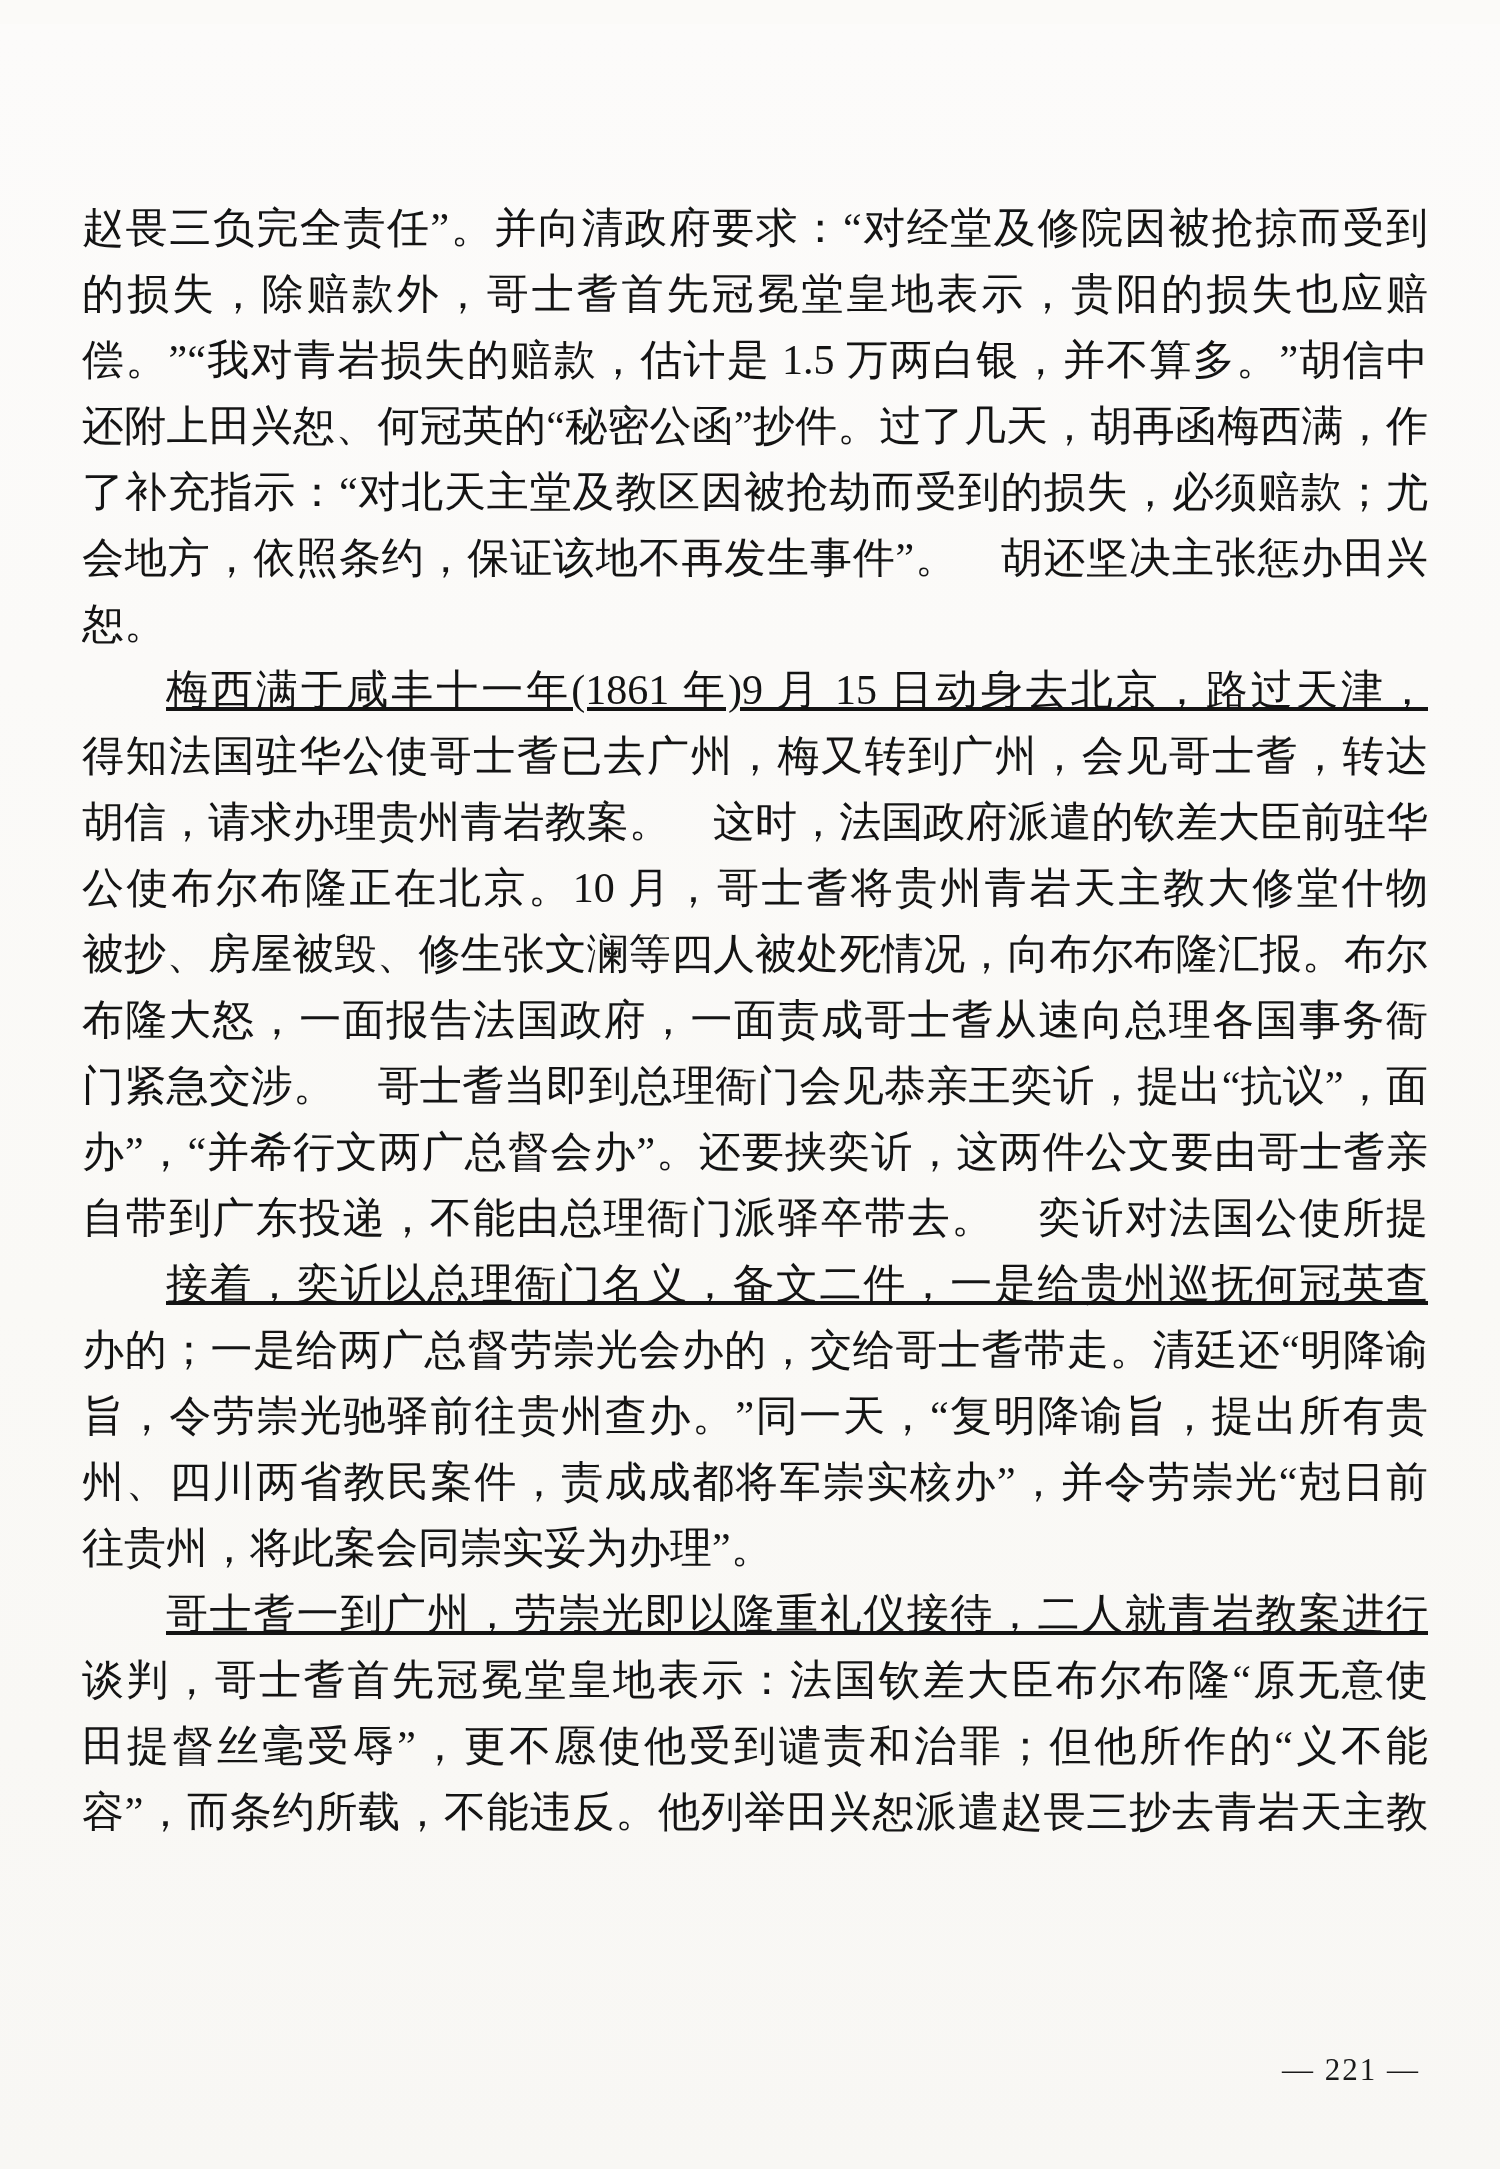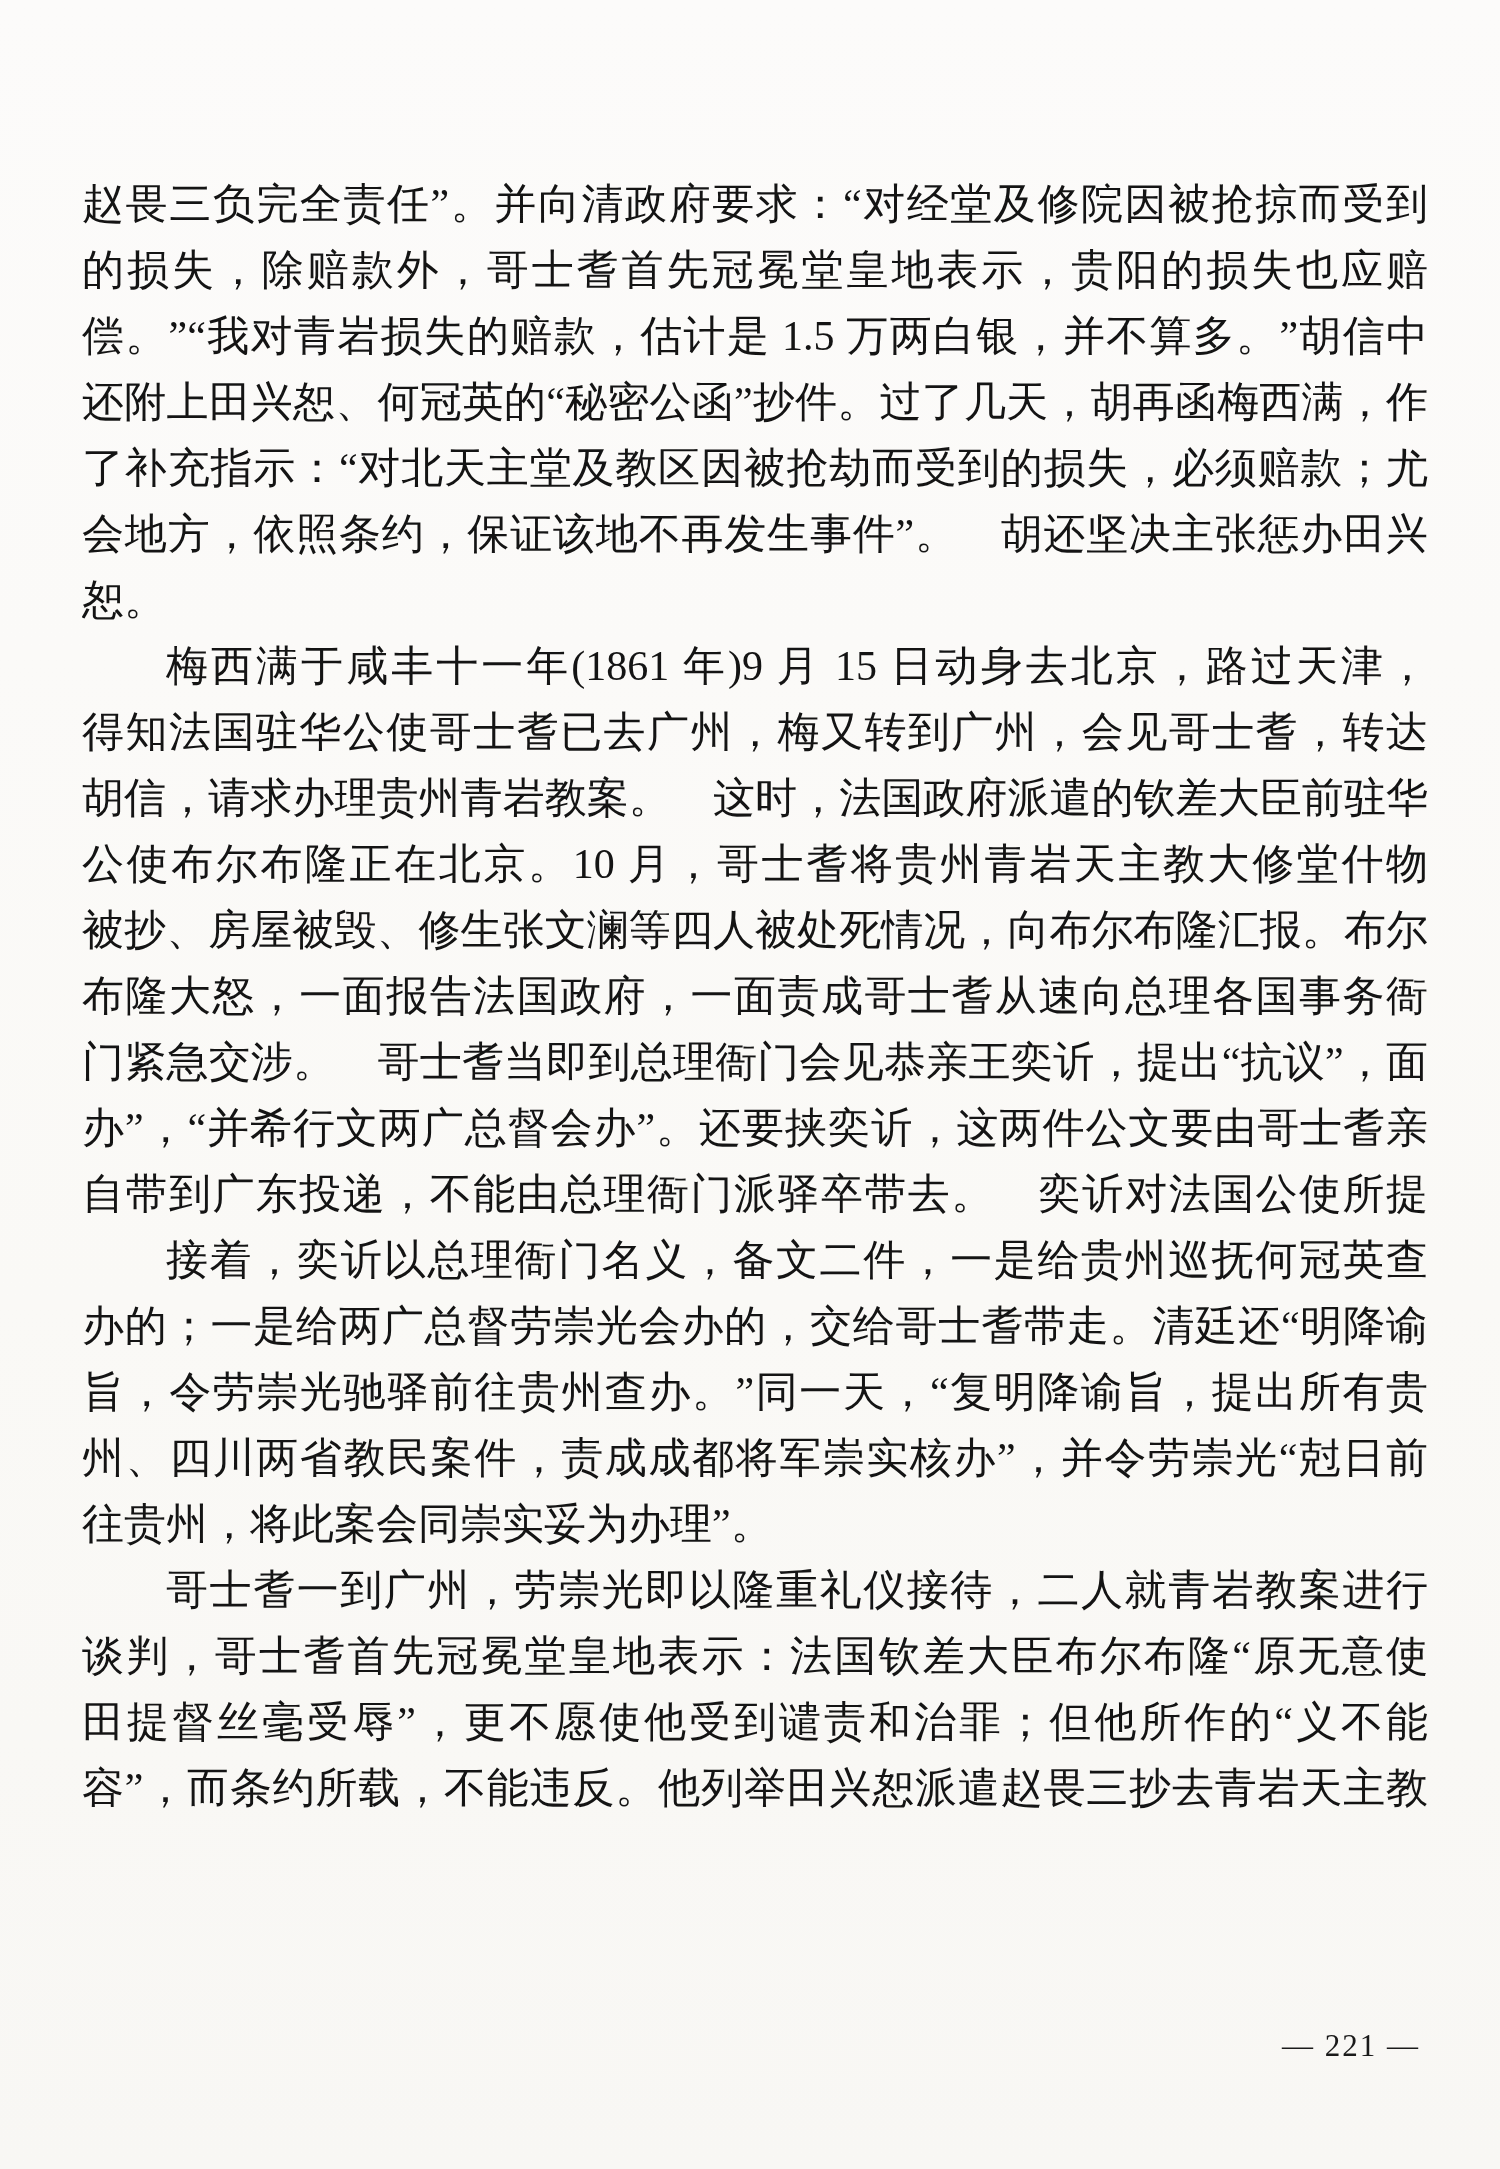--- a/index.html
+++ b/index.html
@@ -12,20 +12,21 @@
     position: relative;
     background: #fbfaf8;
     font-family: "Liberation Serif", "DejaVu Serif", serif;
     color: #141414;
     overflow: hidden;
   }
   .page {
     position: absolute;
     inset: 0;
     background: linear-gradient(180deg, #fcfbfa 0%, #faf9f6 60%, #f8f7f4 100%);
+    margin-top: 24px;
   }
   .text-block {
     position: absolute;
     left: 82px;
     top: 171px;
     width: 1346px;
   }
   .line {
     height: 66px;
     line-height: 66px;
@@ -35,20 +36,21 @@
     text-align: justify;
     text-align-last: justify;
     text-justify: inter-character;
     overflow: hidden;
   }
   .line.short {
     text-align-last: left;
   }
   .line.indent {
     text-indent: 84px;
+    text-decoration: underline;
   }
   .footer {
     position: absolute;
     top: 2028px;
     left: 1160px;
     width: 260px;
     text-align: right;
     font-size: 31px;
     line-height: 36px;
     letter-spacing: 2px;

